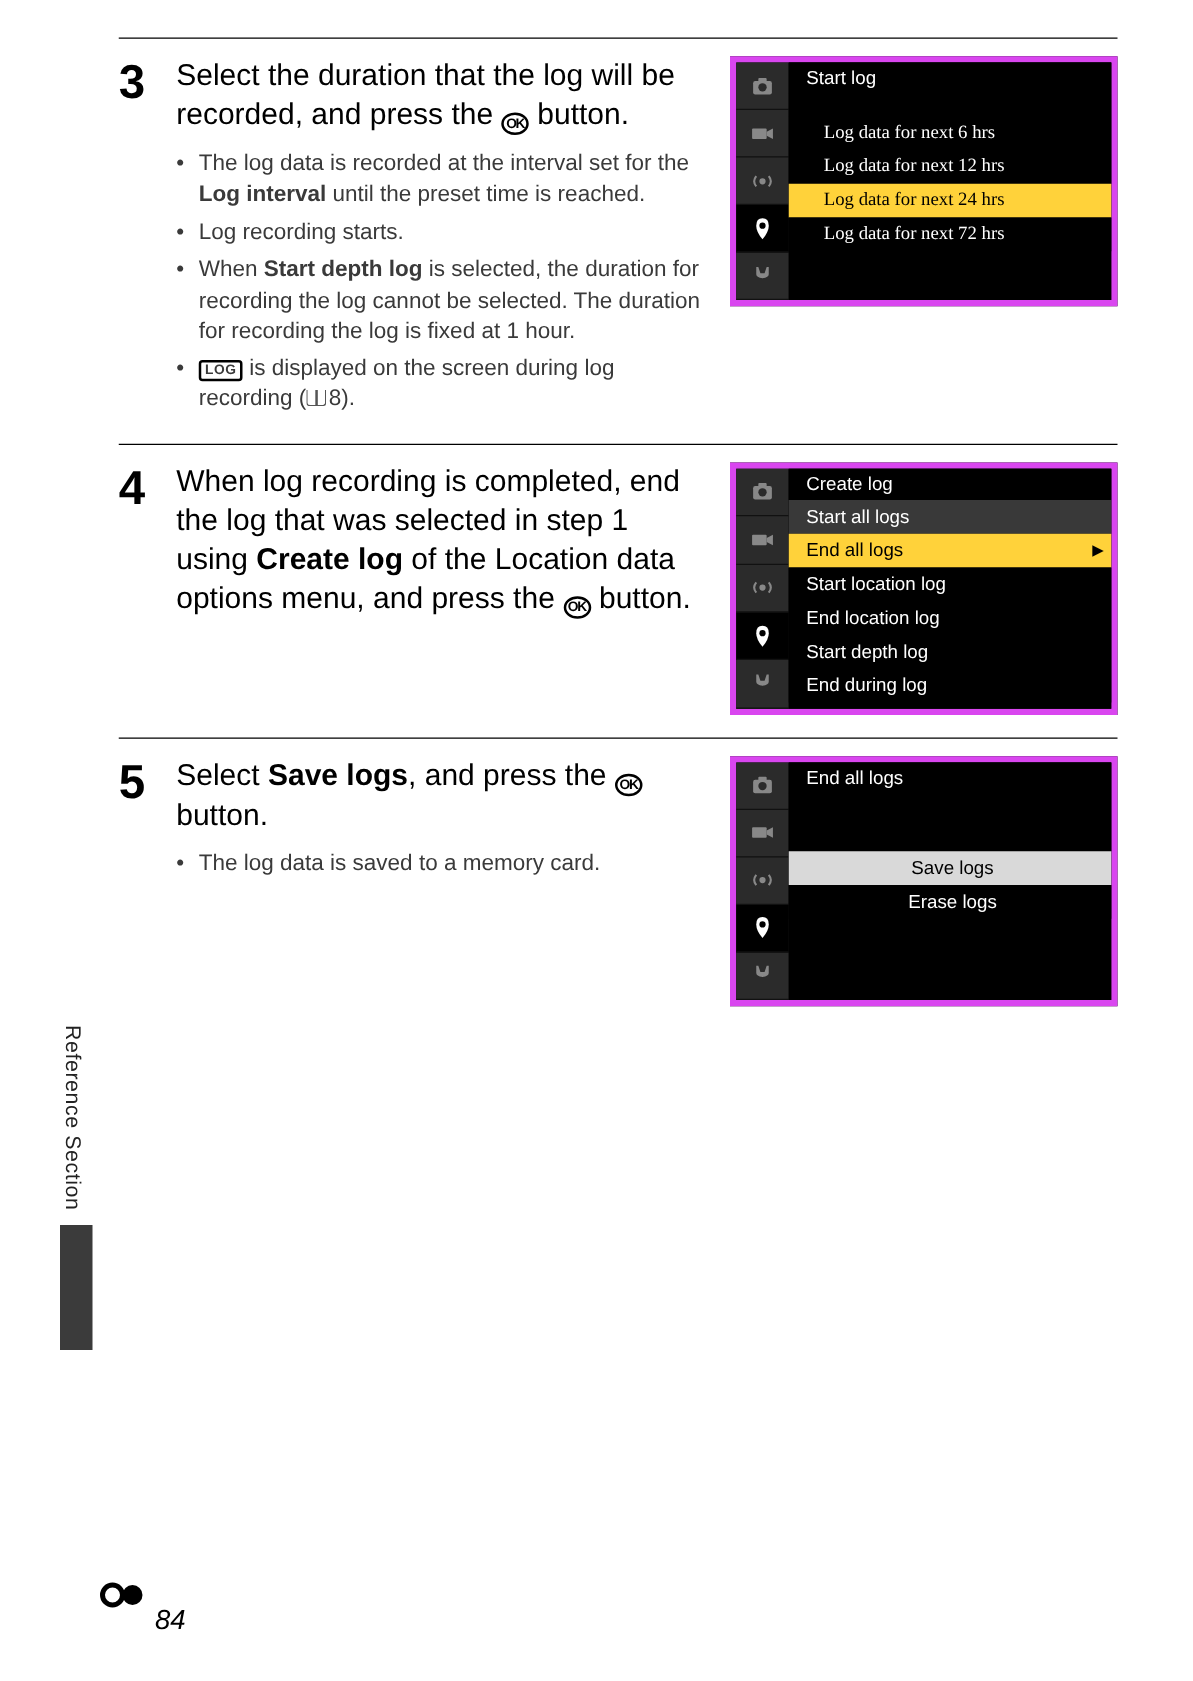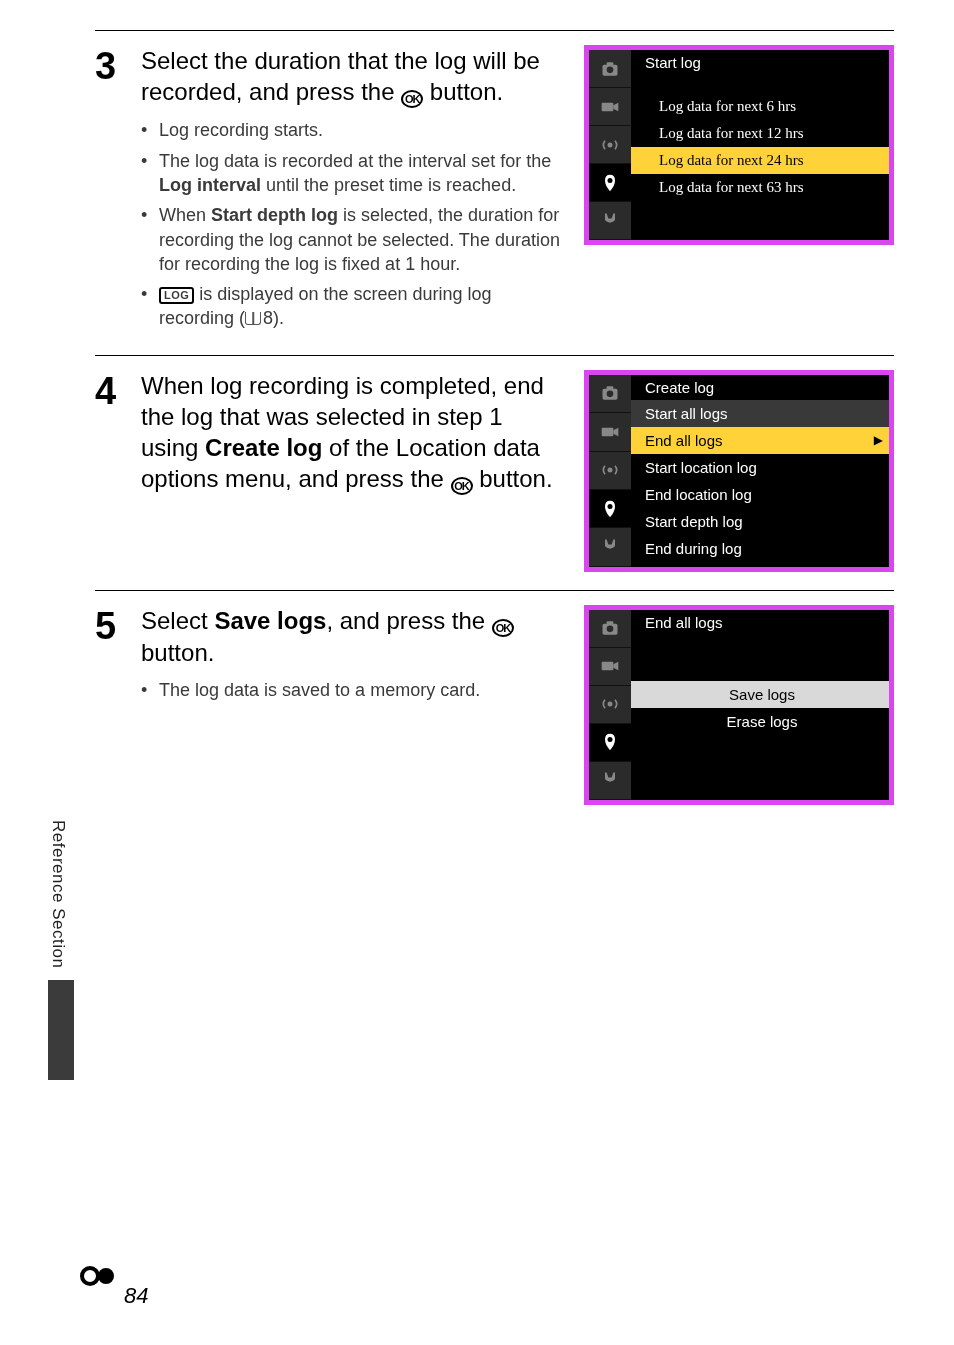--- a/index.html
+++ b/index.html
@@ -197,24 +197,24 @@
 <div class="page">
 
   <div class="section">
     <div class="step-num">3</div>
     <div class="step-body">
       <div class="step-text">
         <div class="step-heading">
           <span>Select the duration that the log will be recorded, and press the </span><span class="ok-btn">OK</span><span> button.</span>
         </div>
         <ul class="bullets">
-          <li><span>Log recording starts.</span></li>
           <li>
             <span>The log data is recorded at the interval set for the </span><span class="bold">Log interval</span><span> until the preset time is reached.</span>
           </li>
+          <li><span>Log recording starts.</span></li>
           <li>
             <span>When </span><span class="bold">Start depth log</span><span> is selected, the duration for recording the log cannot be selected. The duration for recording the log is fixed at 1 hour.</span>
           </li>
           <li>
             <span class="log-icon">LOG</span><span> is displayed on the screen during log recording (</span><span class="book-icon"></span><span>8).</span>
           </li>
         </ul>
       </div>
 
       <div class="menu" style="height:200px;">
@@ -249,21 +249,21 @@
                 <path d="M6 3 L8 3 L10 9 L14 9 L16 3 L18 3 L18 10 Q18 13 12 14 Q6 13 6 10 Z"></path>
               </svg>
             </div>
         </div>
         <div class="menu-content">
           <div class="menu-title">Start log</div>
           <div style="height:18px;background:#000"></div>
           <div class="menu-item indent">Log data for next 6 hrs</div>
           <div class="menu-item indent">Log data for next 12 hrs</div>
           <div class="menu-item indent sel">Log data for next 24 hrs</div>
-          <div class="menu-item indent">Log data for next 63 hrs</div>
+          <div class="menu-item indent">Log data for next 72 hrs</div>
         </div>
       </div>
     </div>
   </div>
 
   <div class="section">
     <div class="step-num">4</div>
     <div class="step-body">
       <div class="step-text">
         <div class="step-heading">

